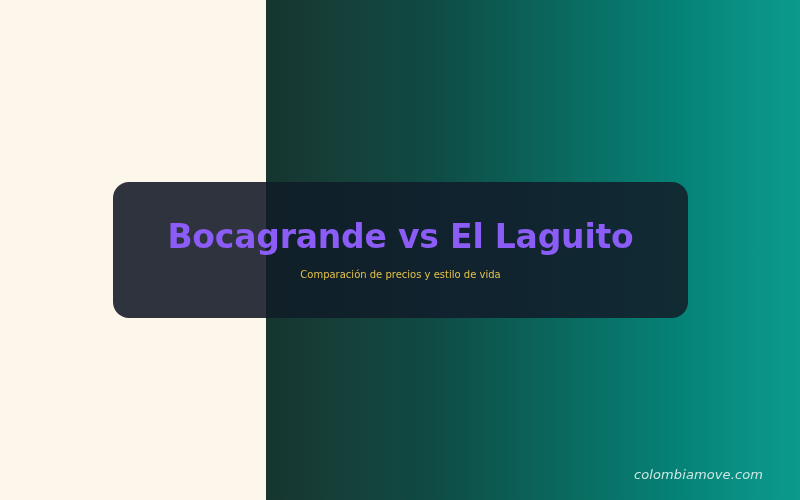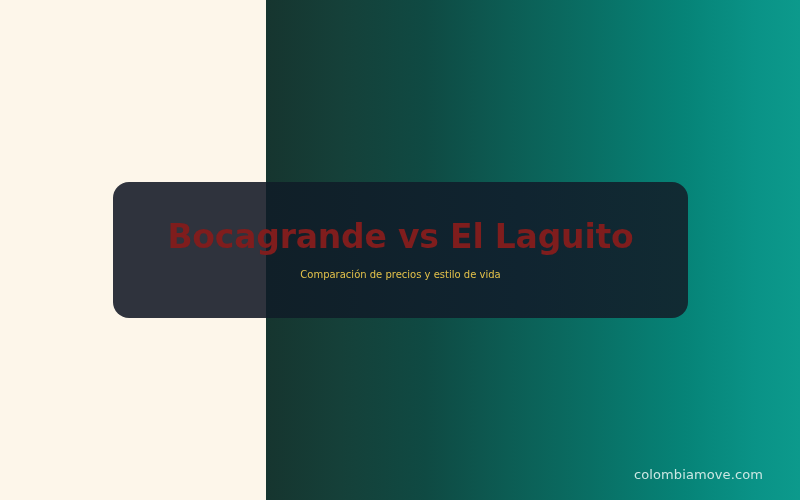--- a/index.html
+++ b/index.html
@@ -87,21 +87,21 @@
     text-align: center;
     padding: 0 18px;
     box-sizing: border-box;
   }
 
   .card-title {
     margin: 0;
     font-size: 33px;
     font-weight: bold;
     line-height: 1.12;
-    color: #7f1d1d;
+    color: #8b5cf6;
     letter-spacing: -0.2px;
     font-family: "DejaVu Sans", sans-serif;
   }
 
   .card-subtitle {
     margin: 14px 0 0 0;
     font-size: 10px;
     font-weight: normal;
     line-height: 1.2;
     color: #E3C14A;
@@ -109,20 +109,21 @@
   }
 
   .watermark {
     position: absolute;
     right: 37px;
     bottom: 18px;
     font-size: 13px;
     color: #CBE7E3;
     letter-spacing: 0.1px;
     font-family: "DejaVu Sans", sans-serif;
+    font-style: italic;
   }
 </style>
 </head>
 <body>
 
 <div class="banner">
 
   <div class="bg-left"></div>
   <div class="bg-right"></div>
 

